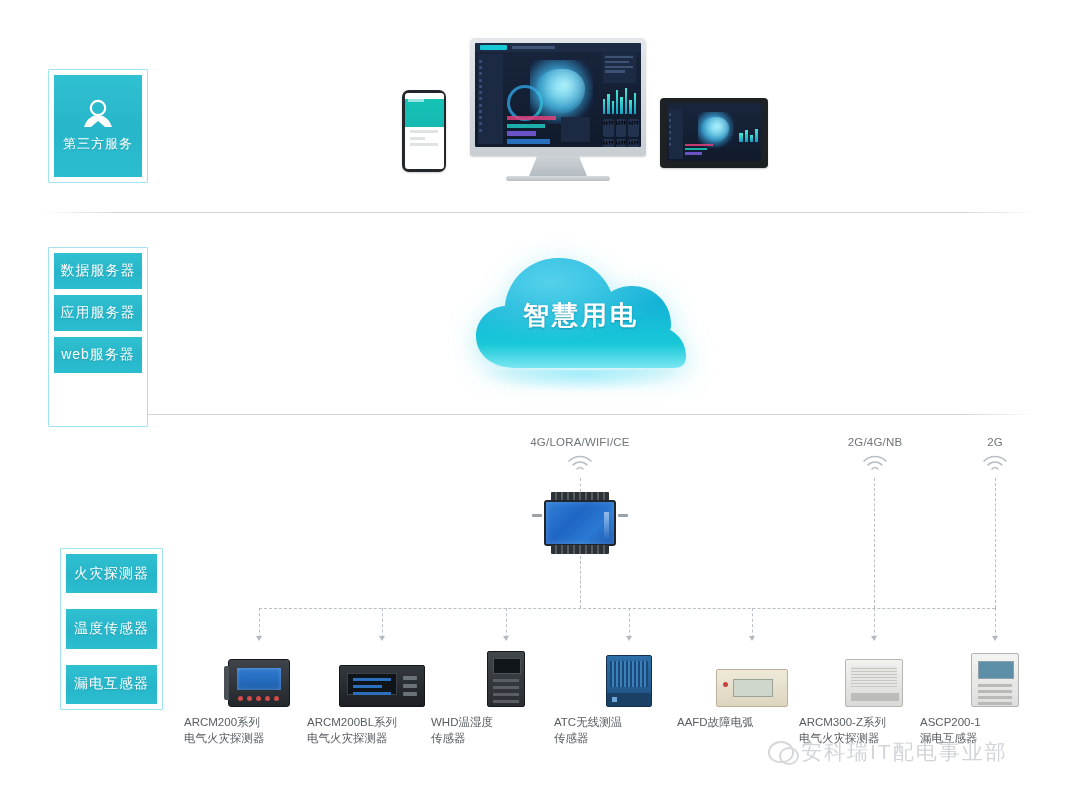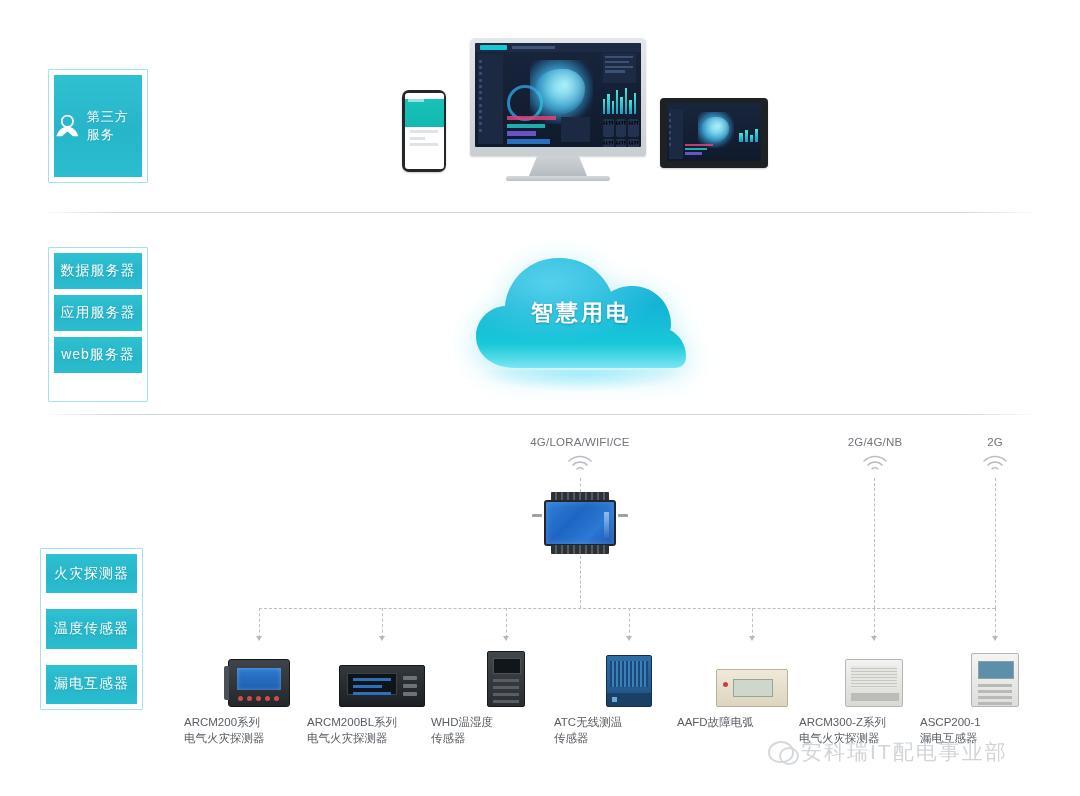--- a/index.html
+++ b/index.html
@@ -25,30 +25,30 @@
     padding: 5px;
     border-radius: 1px;
   }
   .tagbox .cell {
     background: linear-gradient(180deg,#2fc0d2 0%, #27b6c9 55%, #2bbdd0 100%);
     color: #ffffff;
     display: flex; align-items: center; justify-content: center;
     letter-spacing: 1px;
     text-shadow: 0 1px 1px rgba(0,0,0,.12);
   }
-  .tagbox.single .cell { gap: 6px; }
+  .tagbox.single .cell { flex-direction: column; gap: 6px; }
   .tagbox.stack { display: flex; flex-direction: column; gap: 6px; }
   .tagbox.stack .cell { font-size: 14px; height: 36px; }
 
   #tag-third-party { left: 48px; top: 69px; width: 100px; height: 114px; }
   #tag-third-party .cell { width: 100%; height: 100%; font-size: 13px; }
   #tag-third-party .person-icon { width: 34px; height: 30px; display:block; }
 
-  #tag-servers { left: 48px; top: 247px; width: 100px; height: 155px; }
-  #tag-sensors { left: 40px; top: 548px; width: 103px; height: 162px; gap: 16px; }
+  #tag-servers { left: 48px; top: 247px; width: 100px; height: 180px; }
+  #tag-sensors { left: 60px; top: 548px; width: 103px; height: 162px; gap: 16px; }
   #tag-sensors .cell { height: 44px; }
 
   
   .dev { position: absolute; }
 
   
   #monitor { left: 470px; top: 38px; width: 176px; height: 145px; }
   .mon-bezel {
     width: 176px; height: 118px; background: #d8dcdf;
     border-radius: 5px 5px 2px 2px; padding: 5px 5px 9px 5px;
@@ -110,21 +110,21 @@
   
   #tablet { left: 660px; top: 98px; width: 108px; height: 70px; }
   .tb-body { width:100%; height:100%; background:#1d2124; border-radius:4px; padding:5px 7px 7px 7px; box-shadow:0 1px 2px rgba(0,0,0,.2);}
   .tb-screen { width:100%; height:100%; background:#14202e; border-radius:1px; overflow:hidden; position:relative;}
 
   
   #cloud { position: absolute; left: 470px; top: 240px; width: 222px; height: 148px; }
   .cloud-shape { position:absolute; inset:0; filter: drop-shadow(0 6px 14px rgba(0,190,220,.28)); }
   .cloud-label {
     position:absolute; left:0; right:0; top: 58px; text-align:center;
-    color:#ffffff; font-size:22px; letter-spacing:3px; font-weight:bold;
+    color:#ffffff; font-size:26px; letter-spacing:3px; font-weight:bold;
     text-shadow: 0 1px 2px rgba(0,60,80,.35);
   }
   .cloud-glow {
     position:absolute; left:10px; right:10px; bottom:-4px; height:22px;
     background: radial-gradient(ellipse at 50% 20%, rgba(120,230,250,.55), rgba(120,230,250,0) 70%);
   }
 
   
   .vline { position:absolute; width:0; border-left:1px dashed #b9bfc6; }
   .hline { position:absolute; height:0; border-top:1px dashed #b9bfc6; }

